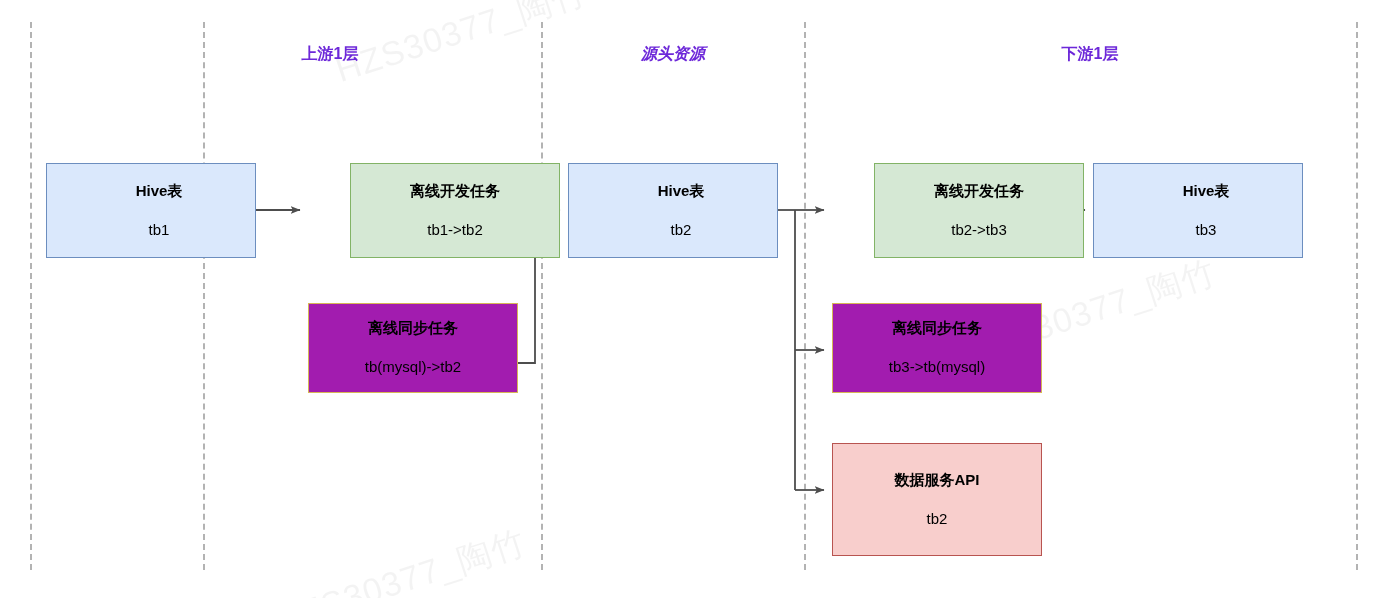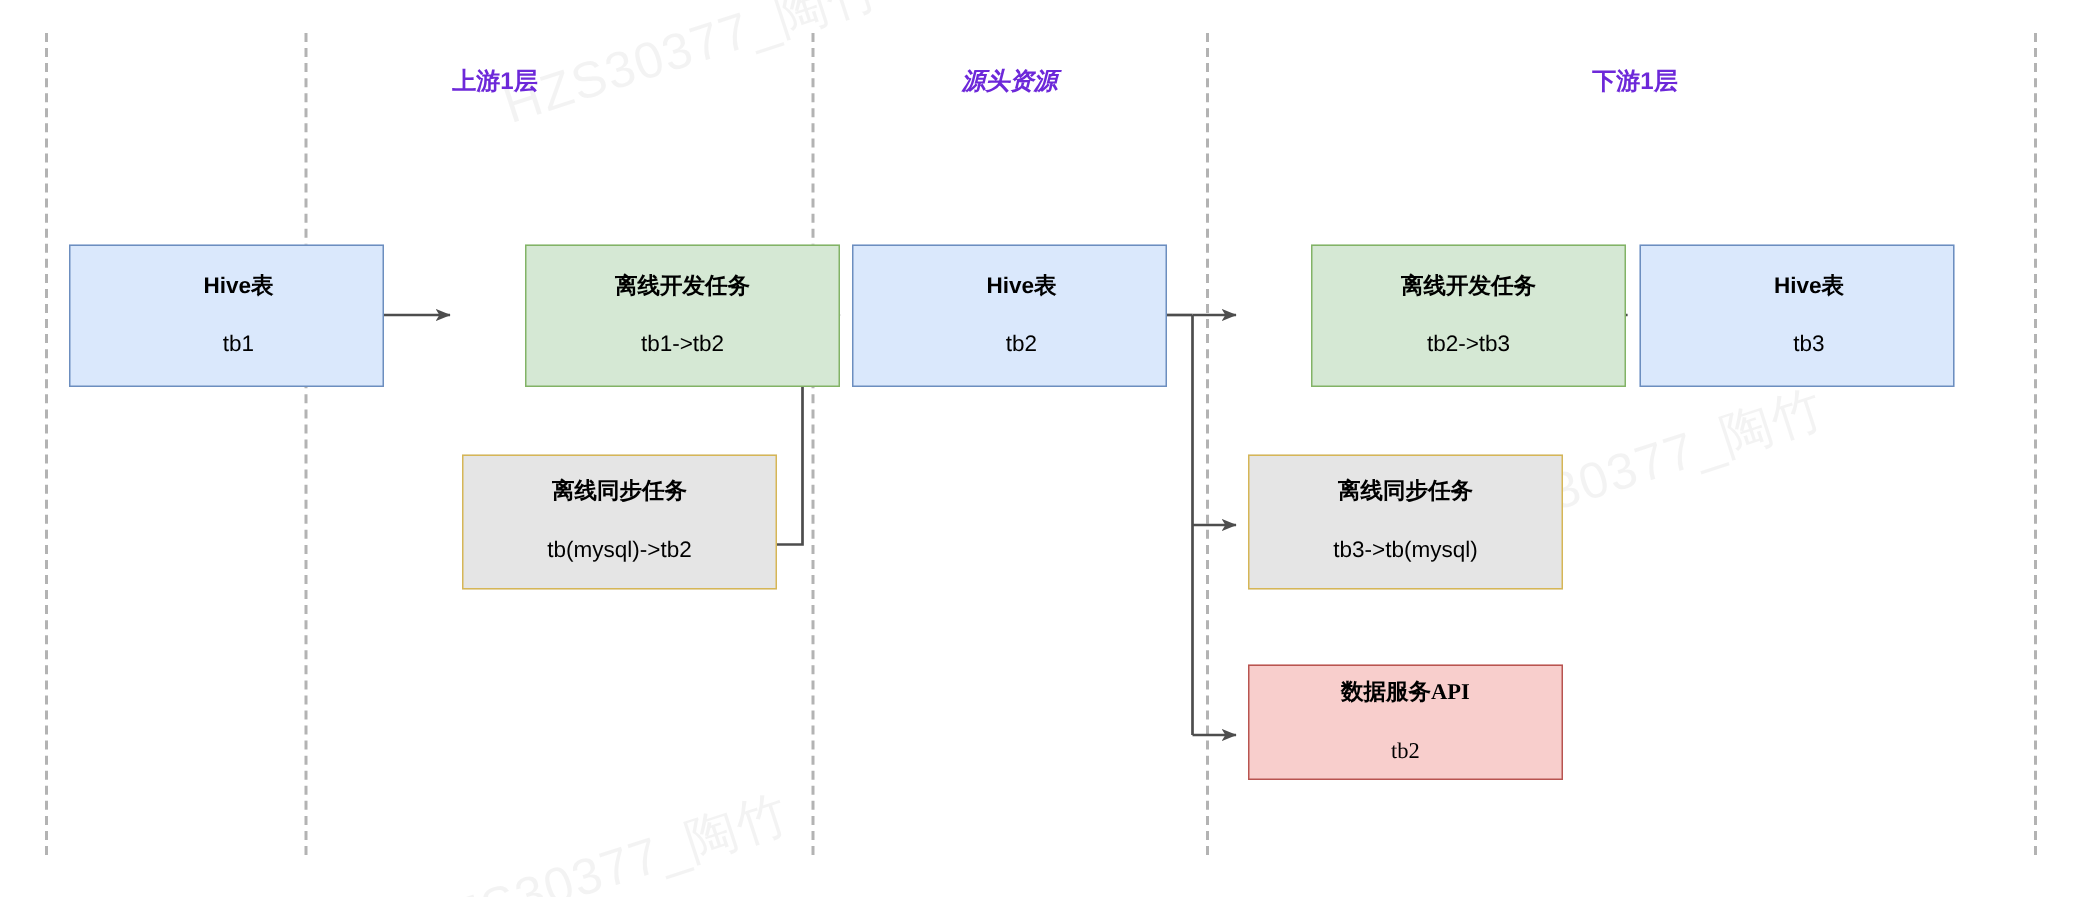--- a/index.html
+++ b/index.html
@@ -76,21 +76,21 @@
     font-size: 15px;
     font-weight: normal;
     color: #000000;
     line-height: 1.25;
     text-align: center;
     white-space: nowrap;
     margin-top: 20px;
   }
   .node.blue   { background: #dae8fc; border-color: #6c8ebf; padding-left: 20px; }
   .node.green  { background: #d5e8d4; border-color: #82b366; margin-left: 42px; }
-  .node.yellow { background: #e5e5e5; border-color: #d6b656; }
+  .node.yellow { background: #a21caf; border-color: #d6b656; }
   .node.red    { background: #f8cecc; border-color: #b85450; }
 
   
   #edges {
     position: absolute;
     left: 0;
     top: 0;
     width: 1392px;
     height: 598px;
     pointer-events: none;
@@ -167,18 +167,18 @@
   <div class="node blue" style="left:1093px; top:163px; width:210px; height:95px;">
     <div class="title">Hive表</div>
     <div class="sub">tb3</div>
   </div>
 
   <div class="node yellow" style="left:832px; top:303px; width:210px; height:90px;">
     <div class="title">离线同步任务</div>
     <div class="sub">tb3-&gt;tb(mysql)</div>
   </div>
 
-  <div class="node red" style="left:832px; top:443px; width:210px; height:77px;font-family:Liberation Serif, serif;">
+  <div class="node red" style="left:832px; top:443px; width:210px; height:113px;">
     <div class="title">数据服务API</div>
     <div class="sub">tb2</div>
   </div>
 
 </div>
 
 </body></html>

